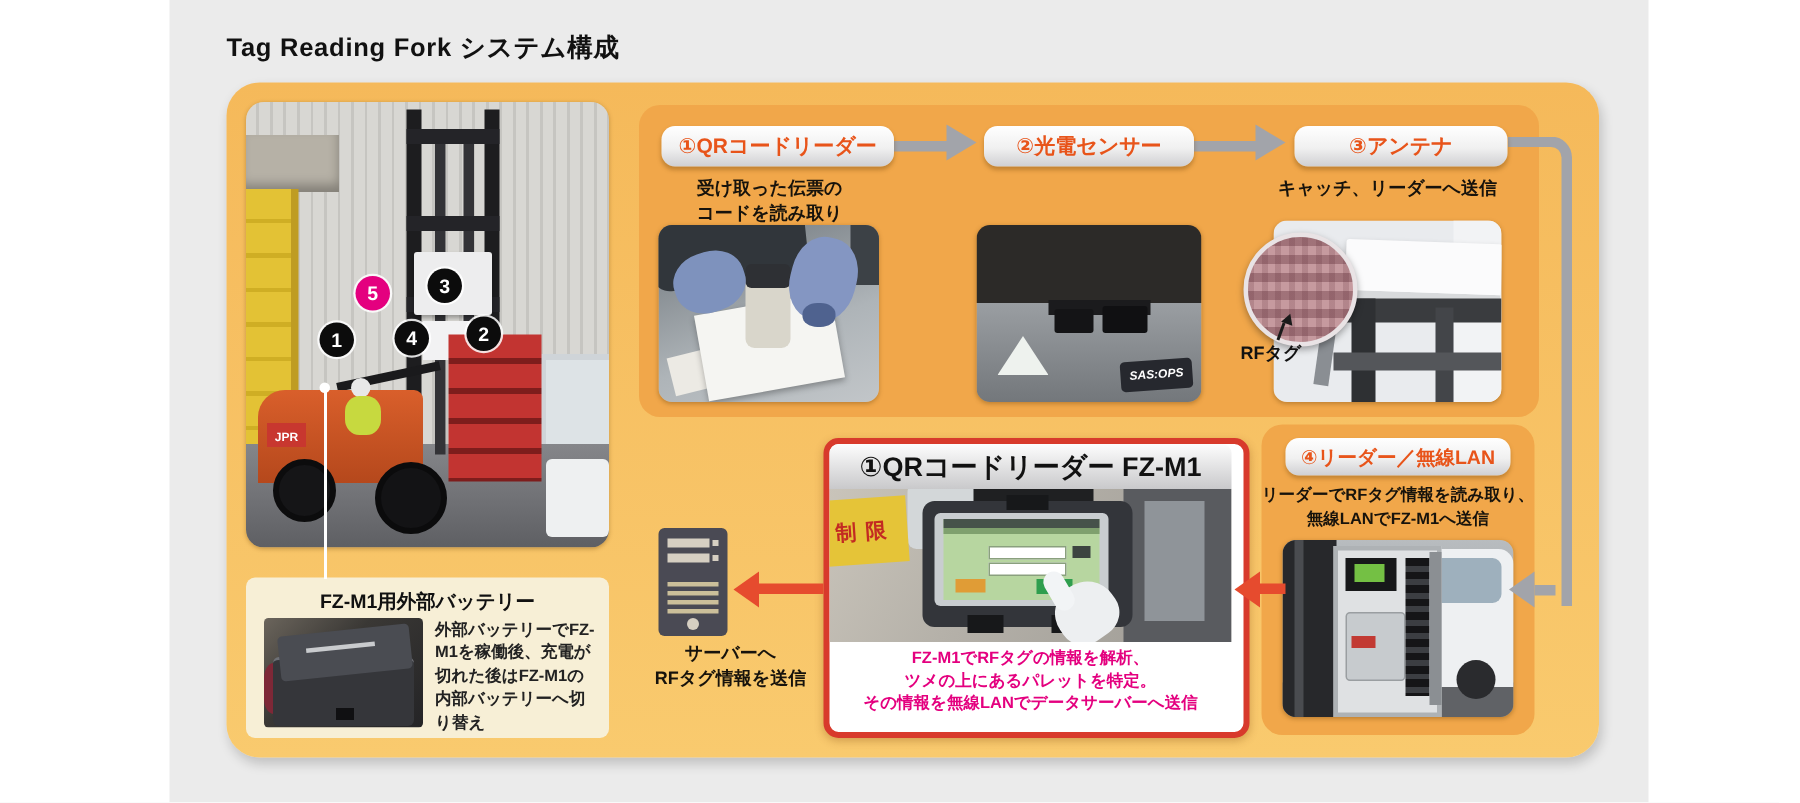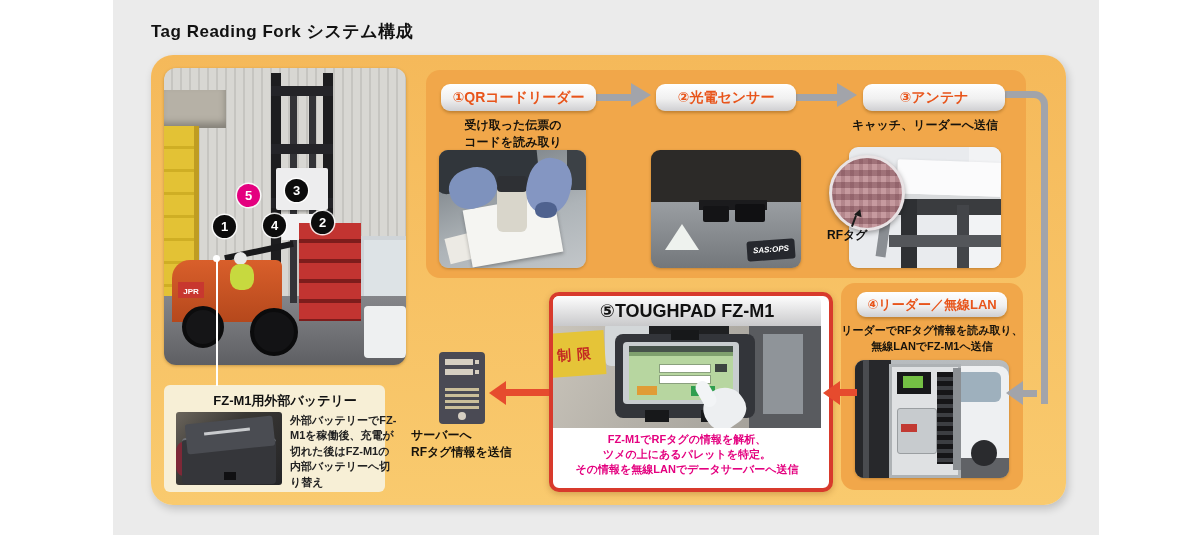--- a/index.html
+++ b/index.html
@@ -23,21 +23,21 @@
   .marker{width:23px;height:23px;border-radius:50%;background:#0c0c0c;color:#fff;
           font-size:13px;font-weight:bold;line-height:23px;text-align:center;
           box-shadow:0 0 0 1.5px rgba(255,255,255,.85);}
   .tp-box{left:538px;top:292px;width:276px;height:192px;background:#fff;border:4px solid #d83a2c;
           border-radius:10px;box-shadow:0 2px 6px rgba(120,60,10,.3);}
   .tp-header{left:0;top:0;width:268px;height:30px;background:linear-gradient(180deg,#fdfdfd,#c9c9cb);
              border-radius:6px 6px 0 0;display:flex;align-items:center;justify-content:center;
              font-size:18px;font-weight:bold;color:#111;}
   .tp-text{left:0;top:136px;width:268px;text-align:center;color:#e4007f;font-weight:bold;
            font-size:11px;line-height:15px;}
-  .cream-box{left:153px;top:385px;width:221px;height:107px;background:#f7efd6;border-radius:6px;}
+  .cream-box{left:153px;top:385px;width:242px;height:107px;background:#f7efd6;border-radius:6px;}
   .small-bold{font-weight:bold;color:#222;}
 </style>
 </head>
 <body>
 
 <div id="stage">
 
   <div class="abs backdrop"></div>
   <div class="abs page-title">Tag Reading Fork システム構成</div>
   <div class="abs panel"></div>
@@ -122,21 +122,21 @@
   </div>
   <div class="abs desc" style="left:824px;top:117px;width:180px;">
     <div>キャッチ、リーダーへ送信</div>
   </div>
   <div class="abs desc" style="left:824px;top:322px;width:194px;font-size:11px;line-height:16px;">
     <div>リーダーでRFタグ情報を読み取り、</div>
     <div>無線LANでFZ-M1へ送信</div>
   </div>
 
   <div class="abs tp-box">
-    <div class="abs tp-header">⑤TOUGHPAD FZ-M1</div>
+    <div class="abs tp-header">①QRコードリーダー FZ-M1</div>
     <div class="abs" style="left:0;top:30px;width:268px;height:102px;overflow:hidden;">
       <div class="abs" style="left:0;top:0;width:268px;height:102px;background:linear-gradient(120deg,#c9c4ba,#b5b1a9 40%,#9d9a94);"></div>
       <div class="abs" style="left:52px;top:-4px;width:120px;height:44px;background:#d3d7d9;border-radius:6px;"></div>
       <div class="abs" style="left:-4px;top:6px;width:56px;height:44px;background:#e5c438;transform:rotate(-4deg);color:#c32a22;font-weight:bold;font-size:14px;letter-spacing:6px;text-align:center;line-height:44px;">制限</div>
       <div class="abs" style="left:196px;top:0;width:72px;height:102px;background:#595b5f;"></div>
       <div class="abs" style="left:210px;top:8px;width:40px;height:80px;background:#8f9499;"></div>
       <div class="abs" style="left:96px;top:0;width:80px;height:10px;background:#1f2022;"></div>
       <div class="abs" style="left:62px;top:8px;width:140px;height:84px;background:#33353a;border-radius:8px;"></div>
       <div class="abs" style="left:70px;top:16px;width:116px;height:62px;background:#c9cdd0;border-radius:4px;"></div>
       <div class="abs" style="left:76px;top:20px;width:104px;height:54px;background:#b7d6a0;">
@@ -170,21 +170,21 @@
     <div class="abs" style="left:6px;top:7px;width:28px;height:6px;background:#d6cfc2;"></div>
     <div class="abs" style="left:36px;top:8px;width:4px;height:4px;background:#d6cfc2;"></div>
     <div class="abs" style="left:6px;top:17px;width:28px;height:6px;background:#d6cfc2;"></div>
     <div class="abs" style="left:36px;top:18px;width:4px;height:4px;background:#d6cfc2;"></div>
     <div class="abs" style="left:6px;top:36px;width:34px;height:3px;background:#cbbf9a;"></div>
     <div class="abs" style="left:6px;top:42px;width:34px;height:3px;background:#cbbf9a;"></div>
     <div class="abs" style="left:6px;top:48px;width:34px;height:3px;background:#cbbf9a;"></div>
     <div class="abs" style="left:6px;top:54px;width:34px;height:3px;background:#cbbf9a;"></div>
     <div class="abs" style="left:19px;top:60px;width:8px;height:8px;border-radius:50%;background:#d6cfc2;"></div>
   </div>
-  <div class="abs" style="left:400px;top:427px;width:152px;text-align:left;font-size:12px;font-weight:bold;color:#17130c;line-height:17px;">
+  <div class="abs" style="left:400px;top:427px;width:152px;text-align:center;font-size:12px;font-weight:bold;color:#17130c;line-height:17px;">
     <div>サーバーへ</div>
     <div>RFタグ情報を送信</div>
   </div>
 
   <div class="abs photo" style="left:153px;top:68px;width:242px;height:297px;border-radius:12px;">
     <div class="abs" style="left:0;top:0;width:242px;height:230px;background:repeating-linear-gradient(90deg,#d8d7d3 0 7px,#c6c5c1 7px 9px);"></div>
     <div class="abs" style="left:-4px;top:22px;width:66px;height:38px;background:#b6b1a6;box-shadow:inset 0 -5px 7px rgba(0,0,0,.28);"></div>
     <div class="abs" style="left:196px;top:168px;width:46px;height:80px;background:#dde3e6;border:4px solid #cfd4d8;"></div>
     <div class="abs" style="left:0;top:58px;width:30px;height:210px;background:repeating-linear-gradient(180deg,#e3c235 0 20px,#cfae24 20px 23px);border-right:5px solid #bf9c22;"></div>
     <div class="abs" style="left:0;top:228px;width:242px;height:69px;background:linear-gradient(#85868a,#5e5f63);"></div>

